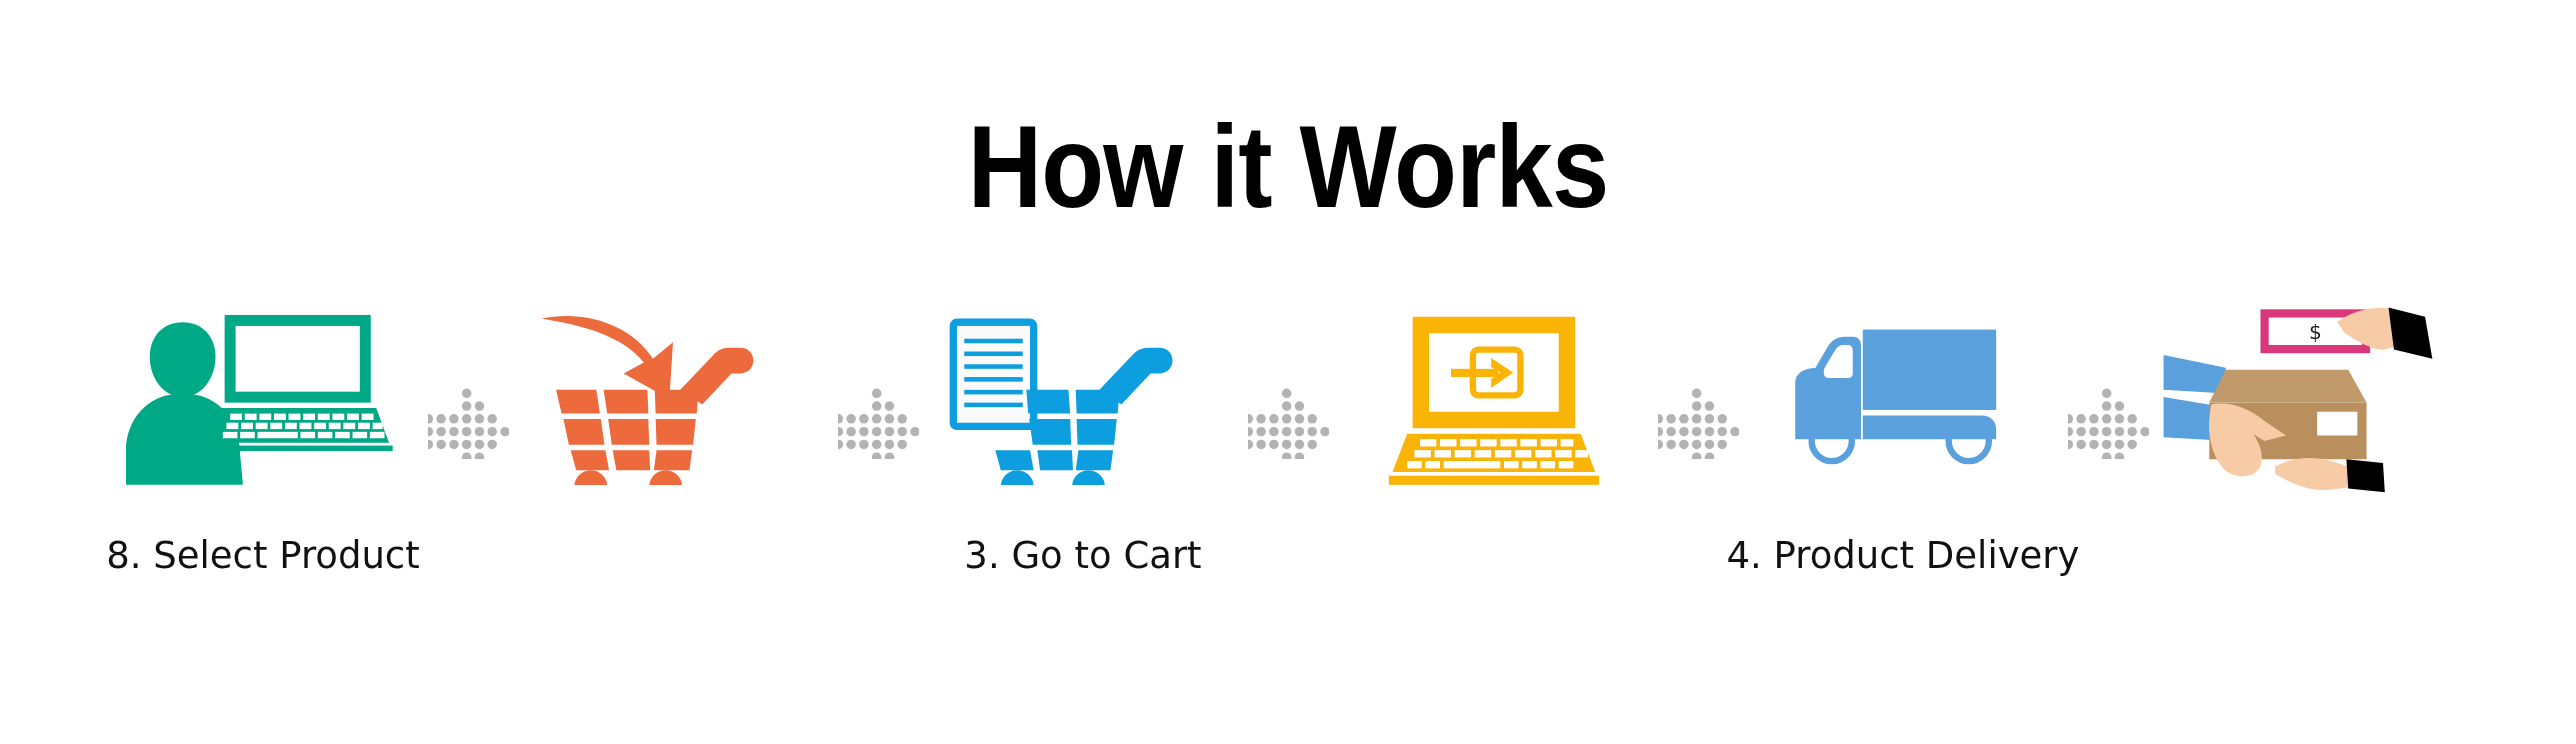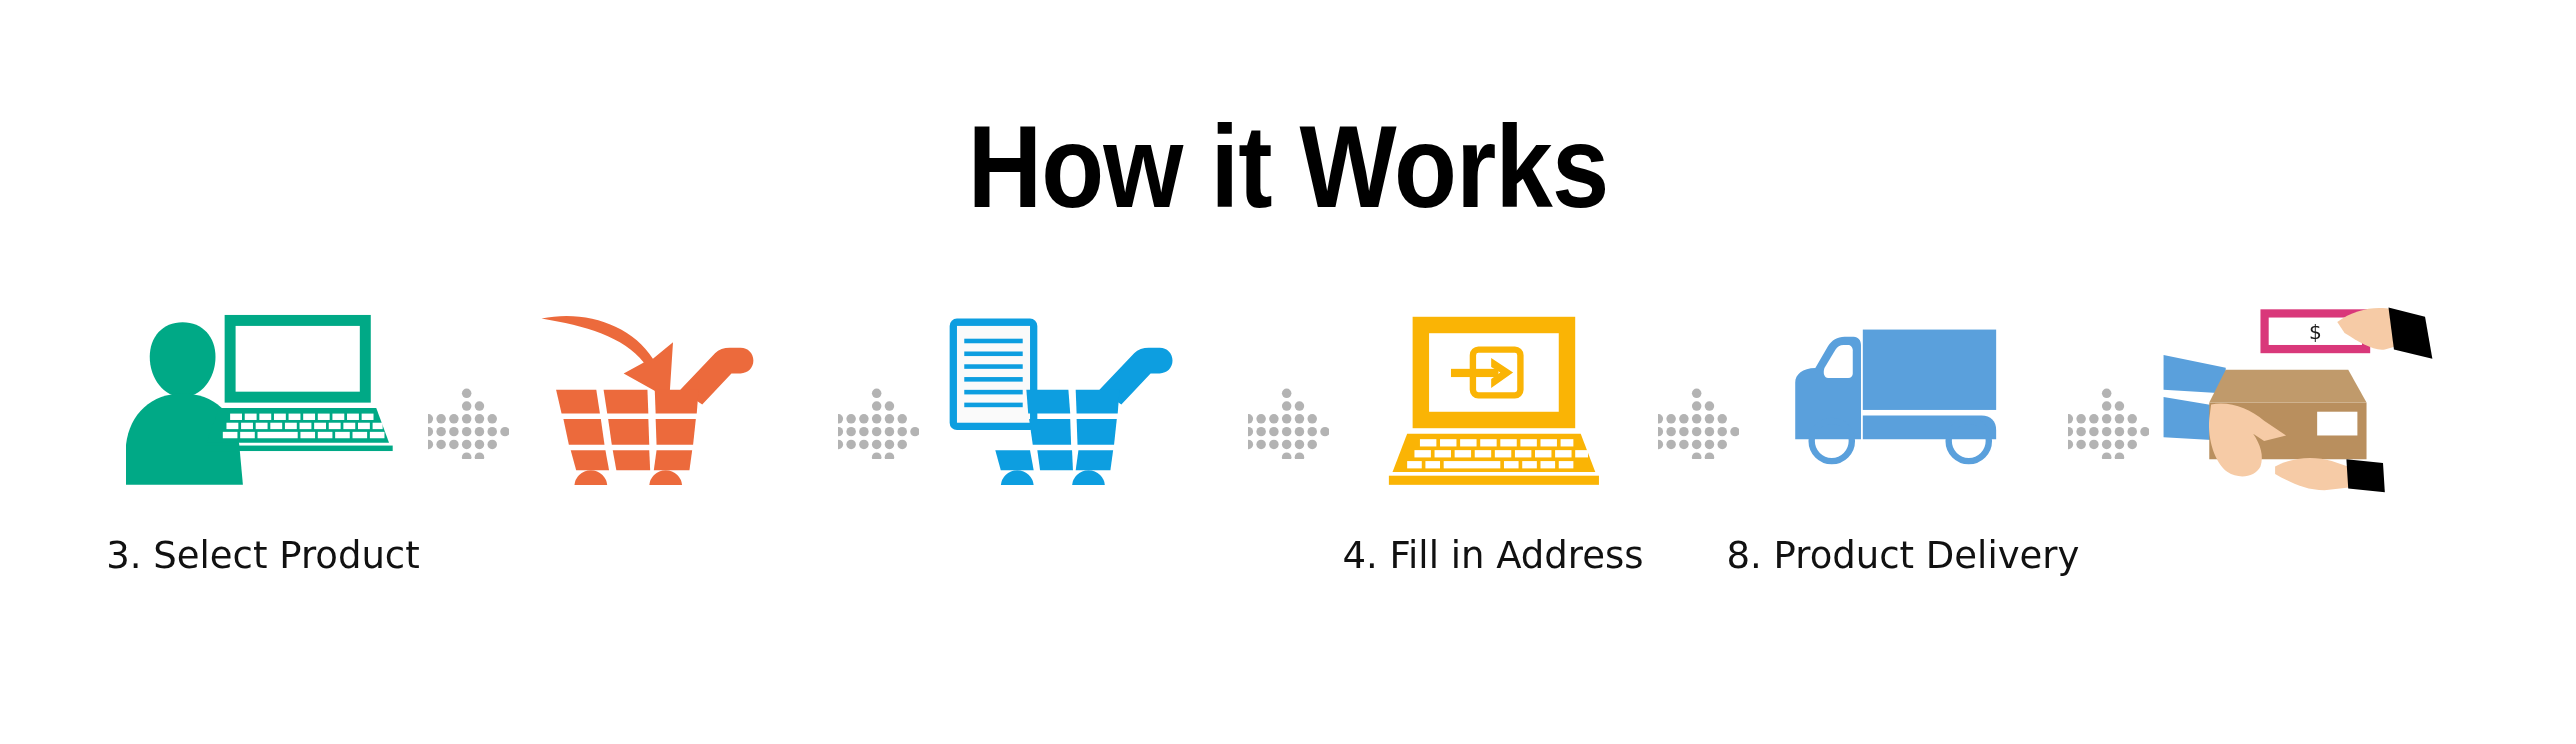--- a/index.html
+++ b/index.html
@@ -138,21 +138,21 @@
           <rect x="191" y="142" width="16" height="7"></rect>
             <rect x="210" y="142" width="16" height="7"></rect>
           <rect x="229" y="142" width="16" height="7"></rect>
             <rect x="248" y="142" width="16" height="7"></rect>
           <rect x="267" y="142" width="16" height="7"></rect>
         </g>
 
         <rect x="86" y="157" width="206" height="6" fill="#00A986"></rect>
       </svg>
     </div>
-    <div class="step-label">3. Select Product</div>
+    <div class="step-label">8. Select Product</div>
   </div>
 
   <div class="sep">
     <svg width="81" height="73" viewBox="0 0 88 80">
       <g fill="#B3B3B3">
         <circle cx="42" cy="8" r="5.2"></circle>
         <circle cx="42" cy="22" r="5.2"></circle>
           <circle cx="56" cy="22" r="5.2"></circle>
         <circle cx="0" cy="36" r="5.2"></circle>
           <circle cx="14" cy="36" r="5.2"></circle>
@@ -275,20 +275,21 @@
         <g fill="#0D9EE0">
           <path d="M54 162 L92 162 L96 184 L60 184 Z"></path>
           <path d="M100 162 L138 162 L139 184 L103 184 Z"></path>
           <path d="M145 162 L183 162 L180 184 L142 184 Z"></path>
         </g>
 
         <circle cx="78" cy="202" r="18" fill="#0D9EE0"></circle>
         <circle cx="156" cy="202" r="18" fill="#0D9EE0"></circle>
       </svg>
     </div>
+    <div class="step-label">3. Go to Cart</div>
   </div>
 
   <div class="sep">
     <svg width="81" height="73" viewBox="0 0 88 80">
       <g fill="#B3B3B3">
         <circle cx="42" cy="8" r="5.2"></circle>
         <circle cx="42" cy="22" r="5.2"></circle>
           <circle cx="56" cy="22" r="5.2"></circle>
         <circle cx="0" cy="36" r="5.2"></circle>
           <circle cx="14" cy="36" r="5.2"></circle>
@@ -358,21 +359,20 @@
           <rect x="96" y="174" width="62" height="8"></rect>
           <rect x="162" y="174" width="16" height="8"></rect>
             <rect x="182" y="174" width="16" height="8"></rect>
           <rect x="202" y="174" width="16" height="8"></rect>
             <rect x="222" y="174" width="16" height="8"></rect>
         </g>
 
         <rect x="36" y="190" width="230" height="10" fill="#FAB405"></rect>
       </svg>
     </div>
-    <div class="step-label">4. Fill in Address</div>
   </div>
 
   <div class="sep">
     <svg width="81" height="73" viewBox="0 0 88 80">
       <g fill="#B3B3B3">
         <circle cx="42" cy="8" r="5.2"></circle>
         <circle cx="42" cy="22" r="5.2"></circle>
           <circle cx="56" cy="22" r="5.2"></circle>
         <circle cx="0" cy="36" r="5.2"></circle>
           <circle cx="14" cy="36" r="5.2"></circle>
@@ -409,21 +409,21 @@
         <path d="M106 124 L236 124 C246 124 252 130 252 140 L252 150 L106 150 Z" fill="#5AA0DC"></path>
 
         <path d="M54 72 L68 48 C72 42 78 38 86 38 L96 38 C101 38 104 42 104 47 L104 150 L32 150 L32 88 C32 79 40 72 54 72 Z" fill="#5AA0DC"></path>
 
         <path d="M64 72 L76 52 C78 49 81 47 85 47 L90 47 C93 47 95 50 95 53 L95 78 C95 81 93 83 90 83 L68 83 C64 83 62 78 64 72 Z" fill="#FFFFFF"></path>
 
         <circle cx="72" cy="152" r="22" fill="none" stroke="#5AA0DC" stroke-width="7"></circle>
         <circle cx="222" cy="152" r="22" fill="none" stroke="#5AA0DC" stroke-width="7"></circle>
       </svg>
     </div>
-    <div class="step-label">8. Product Delivery</div>
+    <div class="step-label">4. Product Delivery</div>
   </div>
 
   <div class="sep">
     <svg width="81" height="73" viewBox="0 0 88 80">
       <g fill="#B3B3B3">
         <circle cx="42" cy="8" r="5.2"></circle>
         <circle cx="42" cy="22" r="5.2"></circle>
           <circle cx="56" cy="22" r="5.2"></circle>
         <circle cx="0" cy="36" r="5.2"></circle>
           <circle cx="14" cy="36" r="5.2"></circle>

